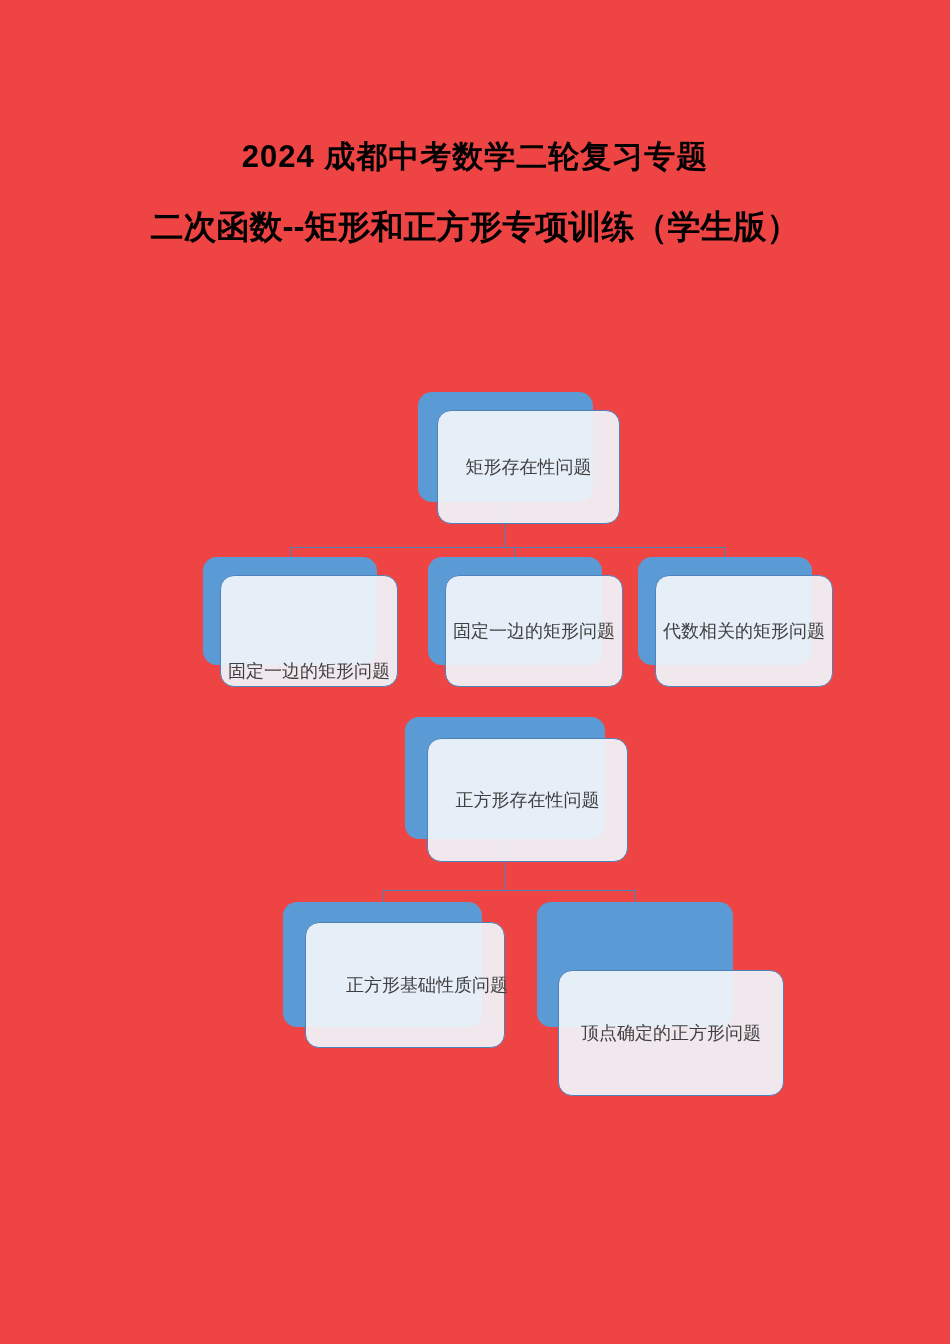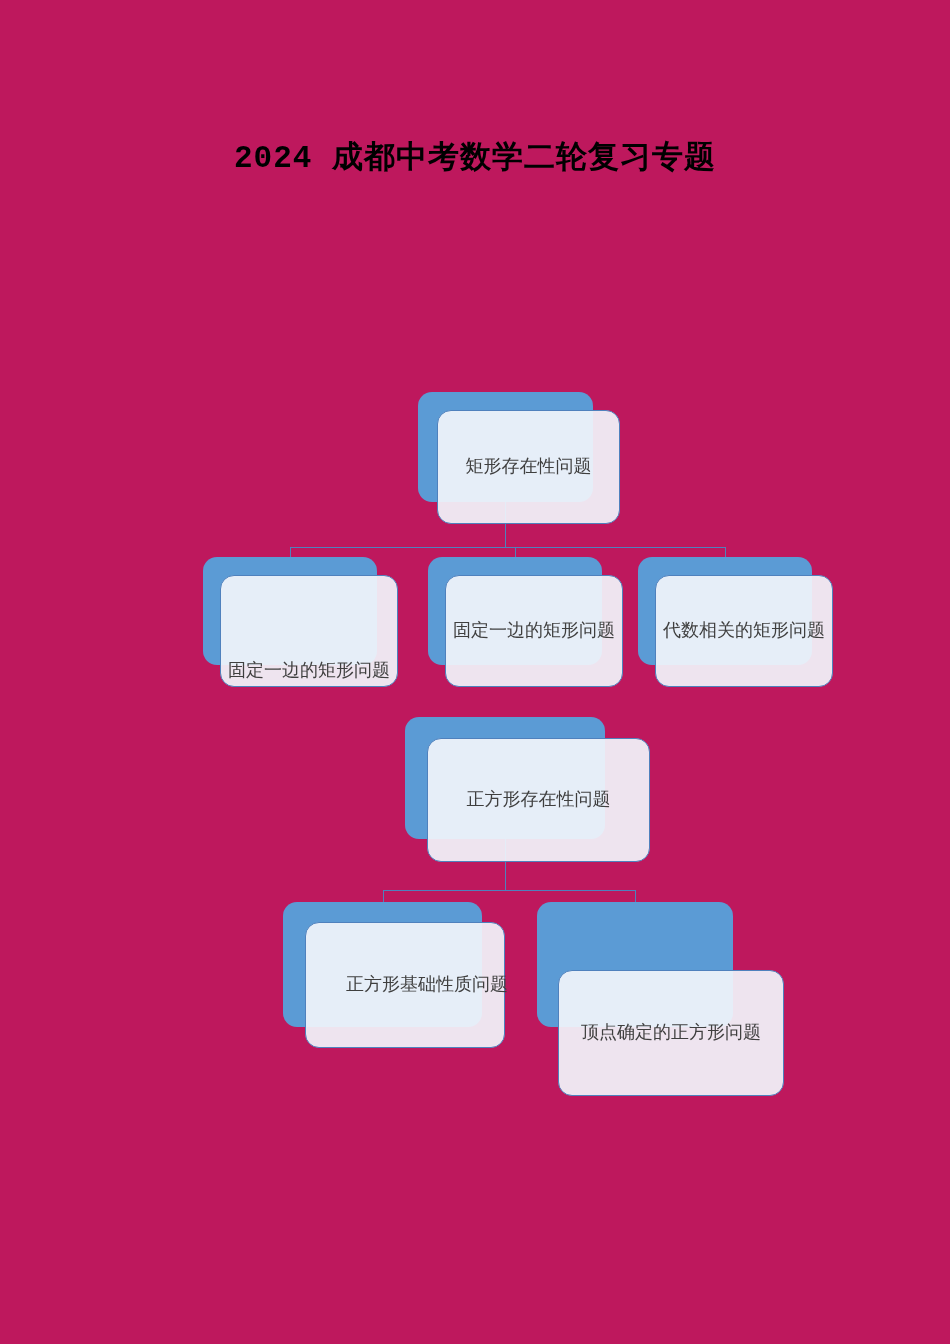--- a/index.html
+++ b/index.html
@@ -4,23 +4,23 @@
 <style>
   html, body {
     margin: 0;
     padding: 0;
     background: #ffffff;
   }
   .page {
     position: relative;
     width: 950px;
     height: 1344px;
-    background: #be185d;
+    background: #ef4444;
     overflow: hidden;
-    font-family: Liberation Mono, monospace;
+    font-family: Liberation Sans, sans-serif;
     color: #1a1a1a;
   }
   .title-line1 {
     position: absolute;
     top: 136px;
     left: 0;
     width: 100%;
     text-align: center;
     font-size: 31px;
     font-weight: bold;
@@ -84,20 +84,21 @@
     text-align: center;
     white-space: nowrap;
   }
 </style>
 </head>
 <body>
 
 <div class="page">
 
   <div class="title-line1">2024 成都中考数学二轮复习专题</div>
+  <div class="title-line2">二次函数--矩形和正方形专项训练（学生版）</div>
 
   <div class="diagram">
 
     <div class="cline v" style="left:505px; top:470px; height:77px;"></div>
     <div class="cline h" style="left:290px; top:547px; width:436px;"></div>
     <div class="cline v" style="left:290px; top:547px; height:13px;"></div>
     <div class="cline v" style="left:515px; top:547px; height:13px;"></div>
     <div class="cline v" style="left:725px; top:547px; height:13px;"></div>
 
     <div class="cline v" style="left:505px; top:800px; height:90px;"></div>
@@ -120,21 +121,21 @@
     <div class="node-front" style="left:445px; top:575px; width:178px; height:112px;">
       <div class="node-line">固定一边的矩形问题</div>
     </div>
 
     <div class="node-back" style="left:638px; top:557px; width:174px; height:108px;"></div>
     <div class="node-front" style="left:655px; top:575px; width:178px; height:112px;">
       <div class="node-line">代数相关的矩形问题</div>
     </div>
 
     <div class="node-back" style="left:405px; top:717px; width:200px; height:122px;"></div>
-    <div class="node-front" style="left:427px; top:738px; width:223px; height:124px;">
+    <div class="node-front" style="left:427px; top:738px; width:201px; height:124px;">
       <div class="node-line">正方形</div>
       <div class="node-line">存在性问题</div>
     </div>
 
     <div class="node-back" style="left:283px; top:902px; width:199px; height:125px;"></div>
     <div class="node-front" style="left:305px; top:922px; width:200px; height:126px;padding-left:44px;">
       <div class="node-line">正方形基础性质问题</div>
     </div>
 
     <div class="node-back" style="left:537px; top:902px; width:196px; height:125px;"></div>

